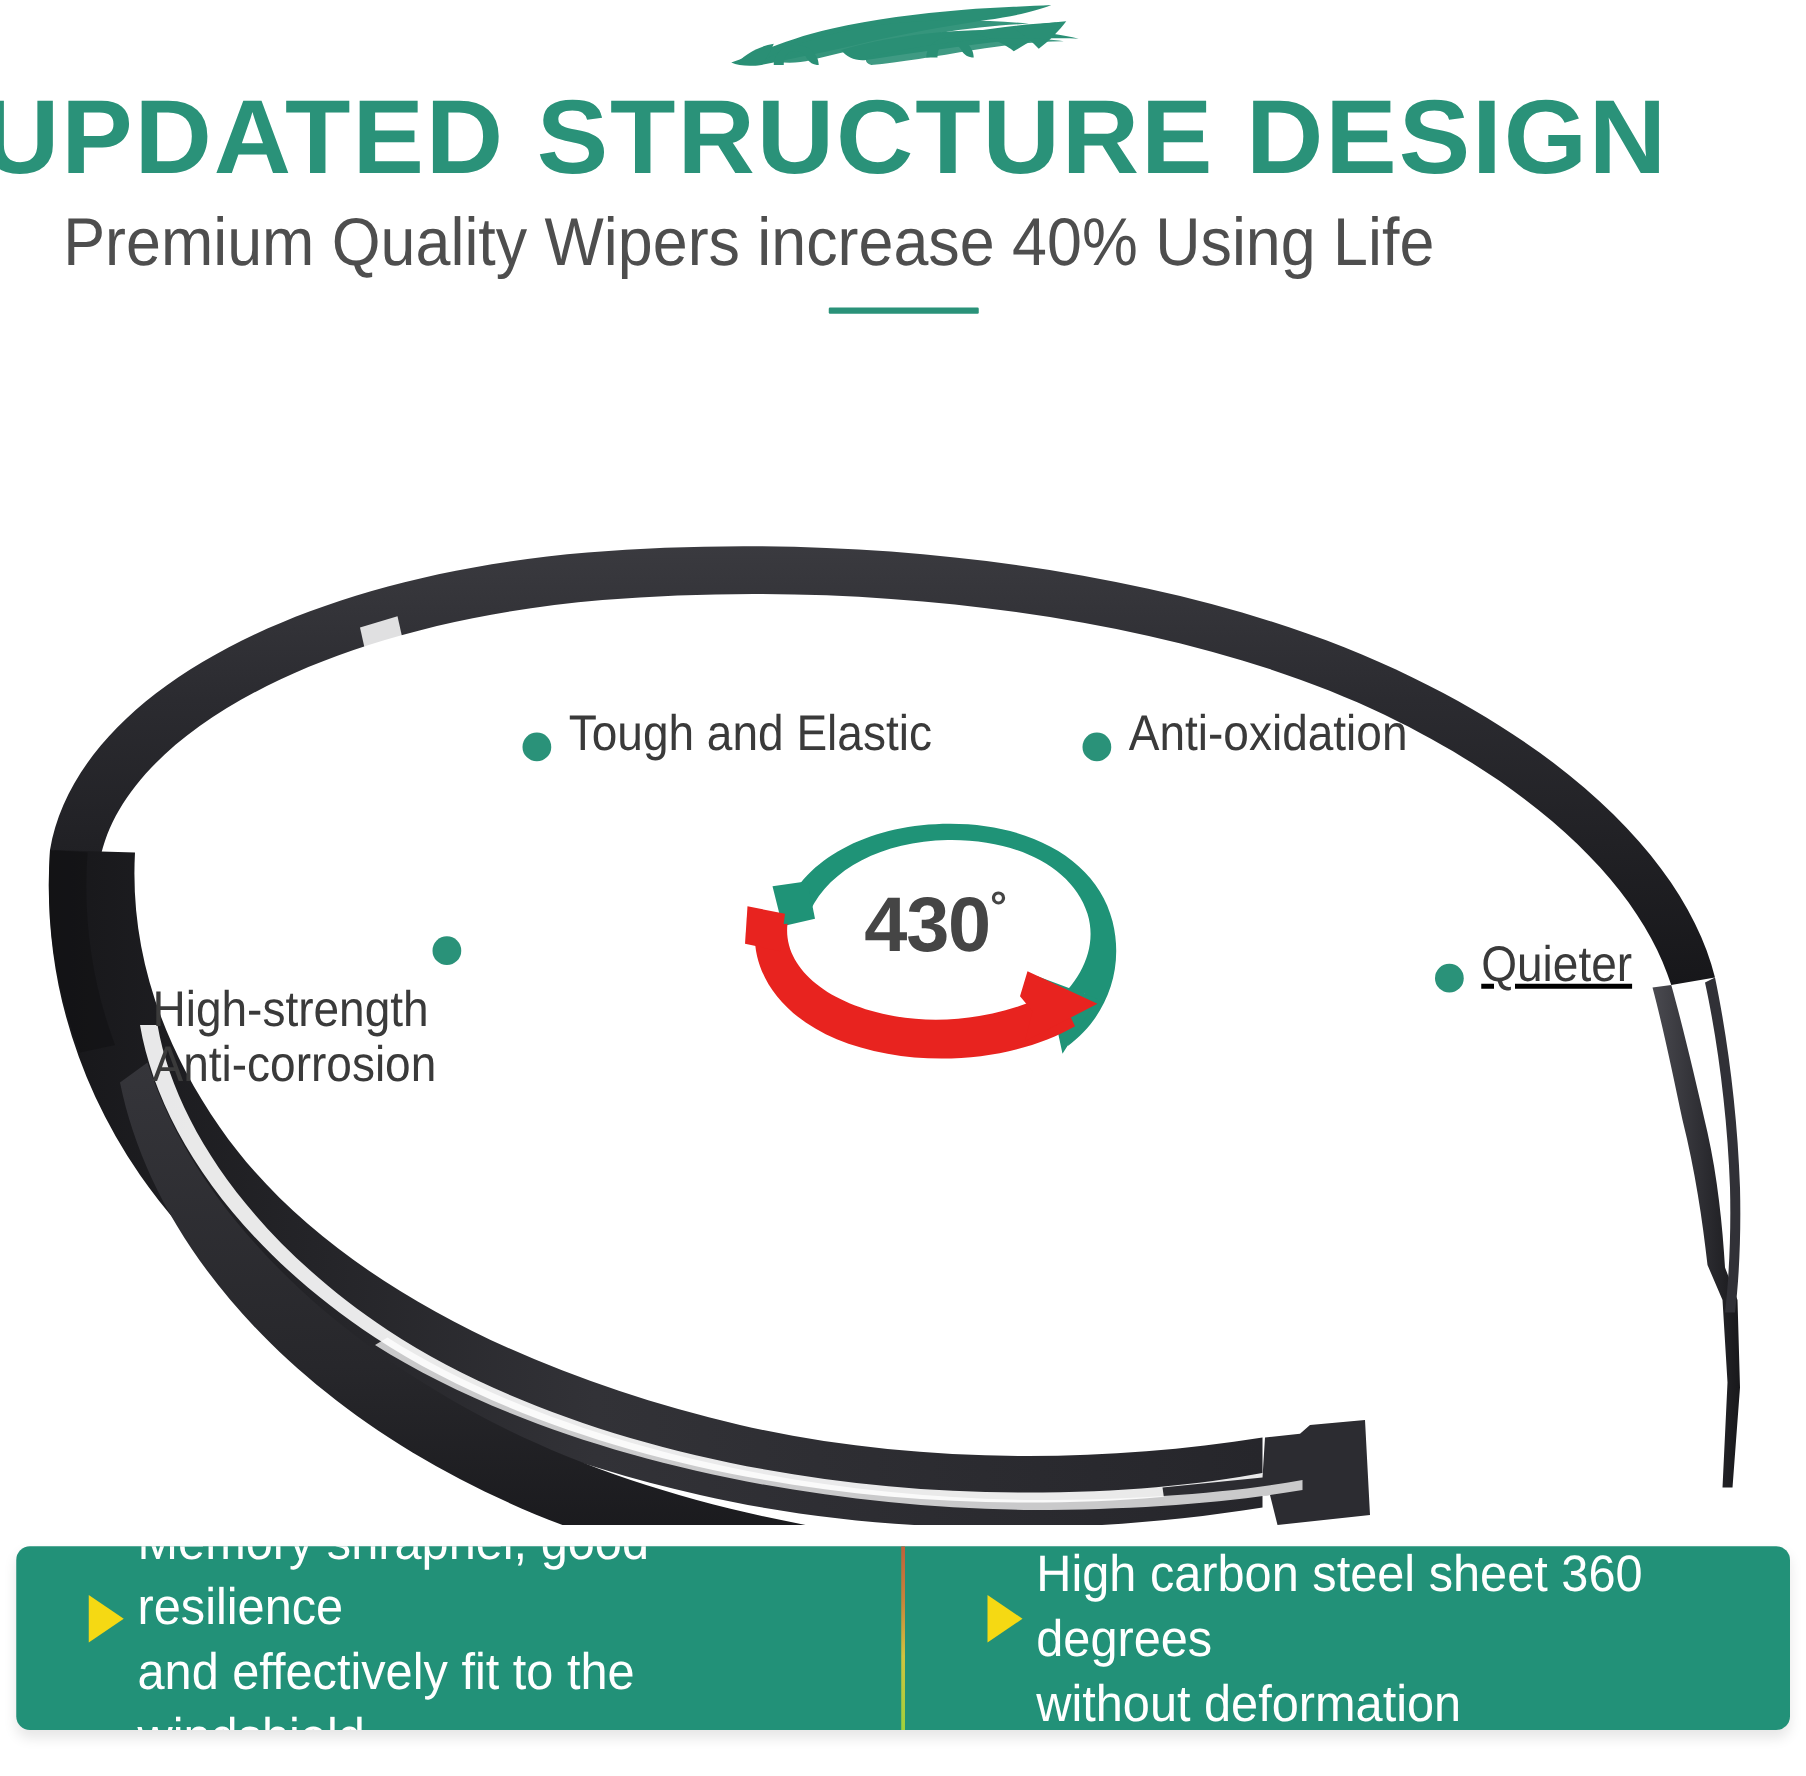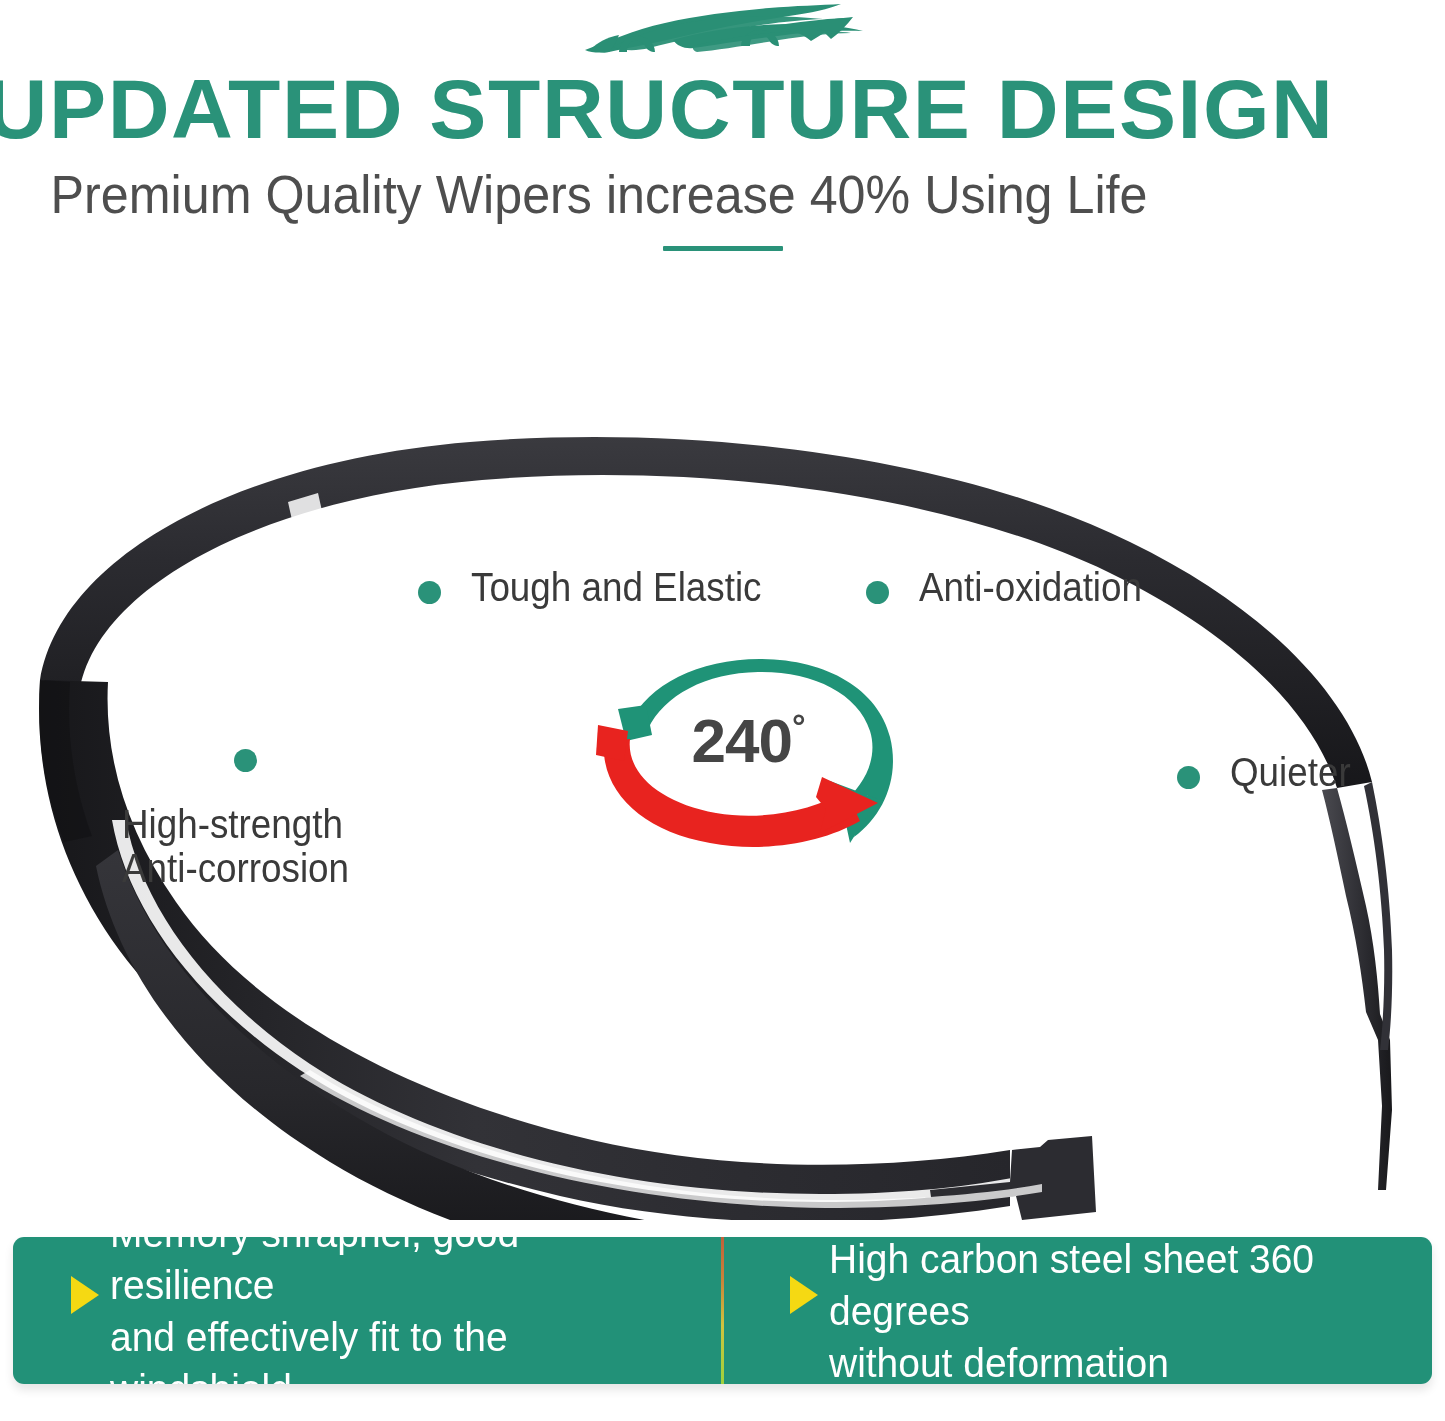--- a/index.html
+++ b/index.html
@@ -70,22 +70,22 @@
     position: absolute;
     top: 0; left: 0;
     width: 1445px;
     height: 870px;
   }
 
   
   .feature-label {
     position: absolute;
     display: flex;
-    align-items: center;
-    gap: 30px;
+    align-items: flex-end;
+    gap: 14px;
   }
   .feature-dot {
     width: 23px;
     height: 23px;
     border-radius: 50%;
     background: #2a9279;
     flex: 0 0 auto;
     margin-top: 11px;
   }
   .feature-text {
@@ -93,21 +93,21 @@
     font-size: 40px;
     line-height: 44px;
     color: #3a3a3a;
     transform: scaleX(0.92);
     transform-origin: left center;
     white-space: pre-line;
   }
   #label-tough   { top: 215px; left: 418px; }
   #label-anti    { top: 215px; left: 866px; }
   #label-high    { top: 388px; left: 122px; flex-direction: column; }
-  #label-quiet   { top: 400px; left: 1177px; }
+  #label-quiet   { top: 400px; left: 1148px; text-decoration: underline; }
 
   
   #badge-360 {
     position: absolute;
     top: 295px;
     left: 578px;
     width: 340px;
     height: 215px;
   }
   #badge-360 svg { width: 340px; height: 215px; display: block; }
@@ -384,21 +384,21 @@
                C 82 158, 48 128, 52 94 Z" fill="#e8231f"></path>
 
       <path d="M 244 132
                L 300 158
                L 242 188
                L 248 164
                L 238 152 Z" fill="#e8231f"></path>
 
       <path d="M 20 80 L 50 86 L 46 116 L 18 110 Z" fill="#e8231f"></path>
     </svg>
-    <div id="badge-360-text"><span>240</span><span class="deg">°</span></div>
+    <div id="badge-360-text"><span>430</span><span class="deg">°</span></div>
   </div>
 </div>
 
 <div id="banner-row">
 
   <div class="banner-cell">
     <span class="banner-arrow"></span>
     <span class="banner-text">Memory shrapnel, good resilience
 and effectively fit to the windshield</span>
   </div>

